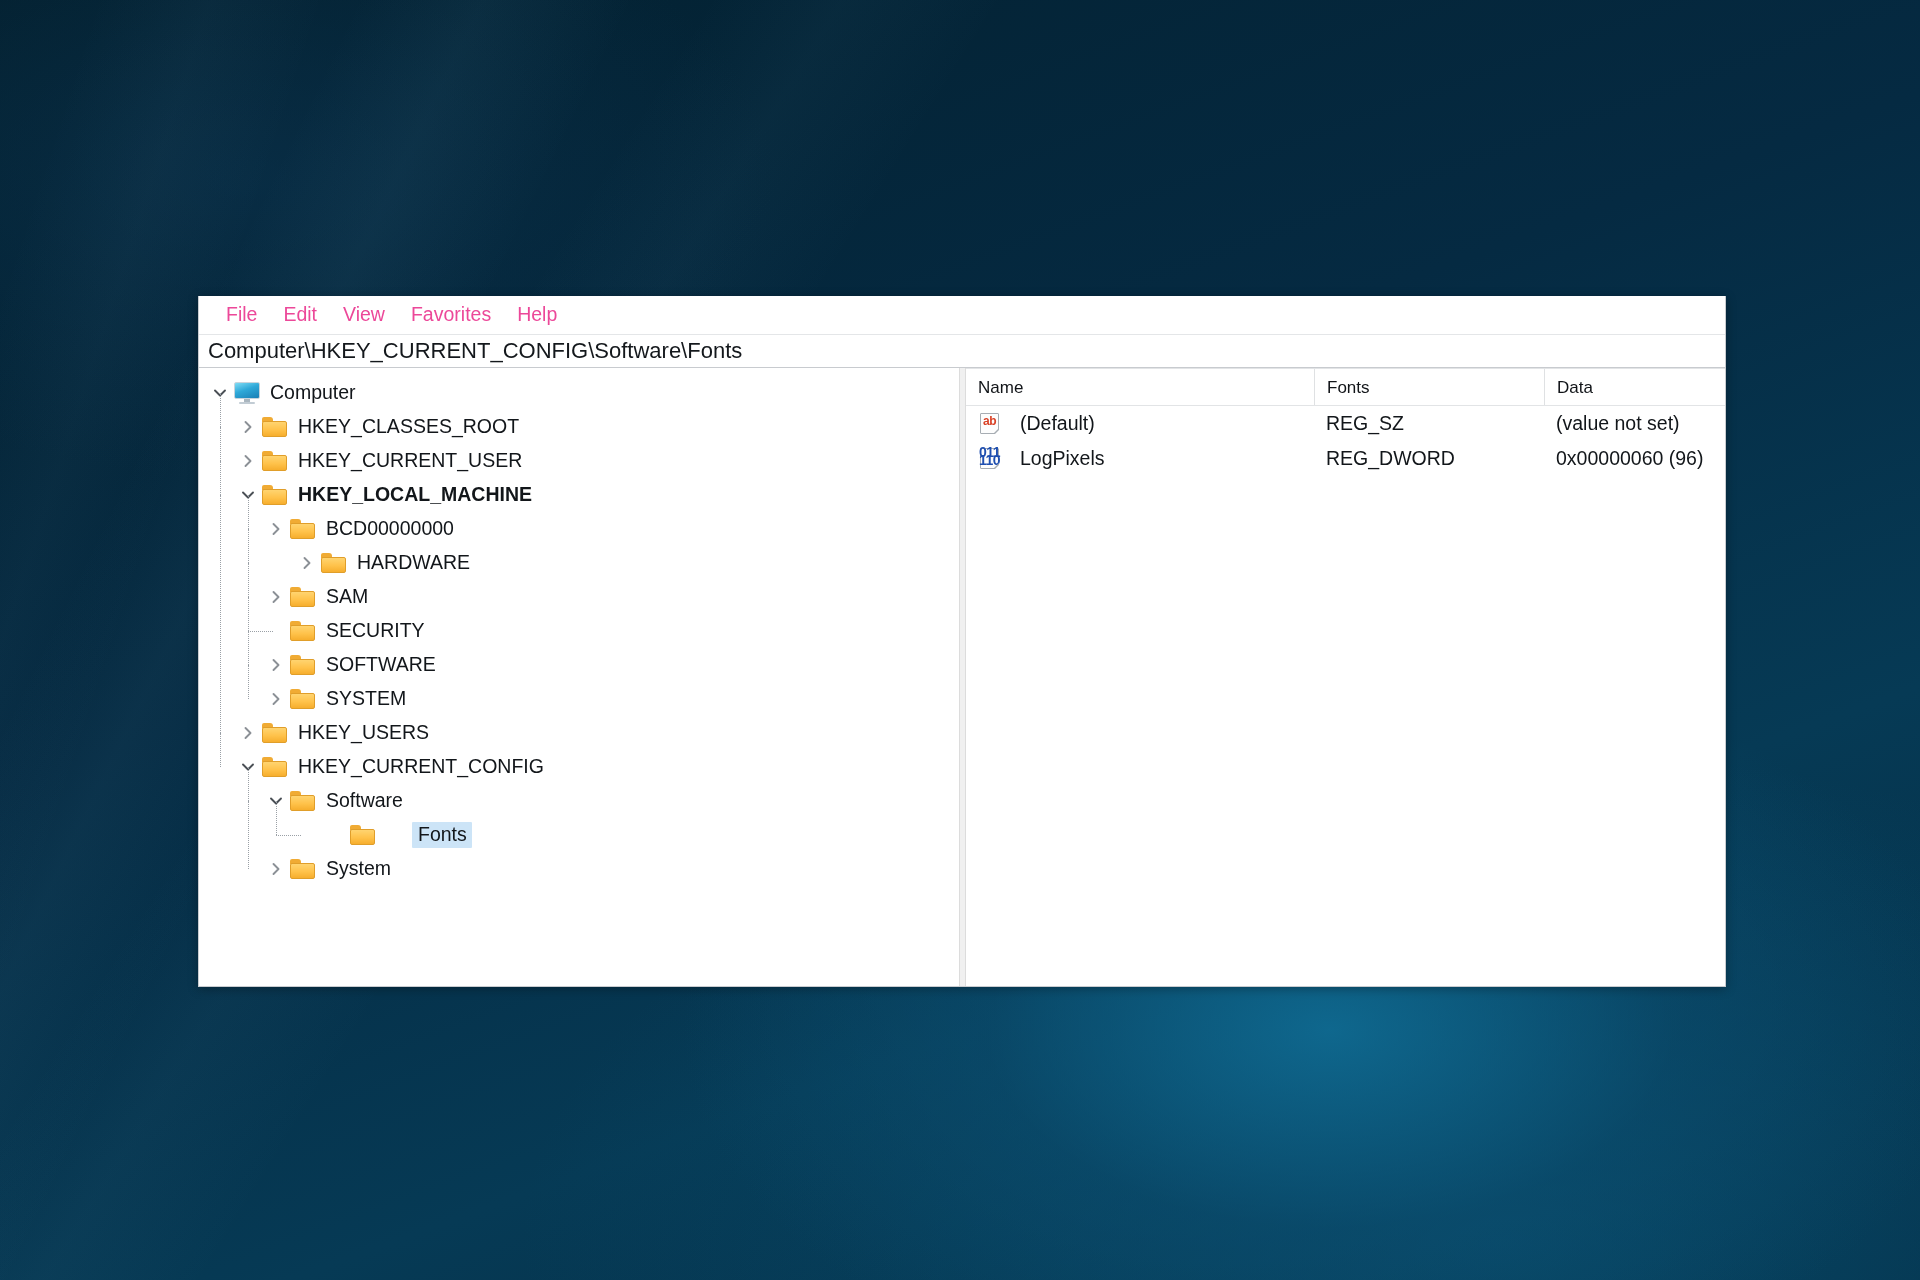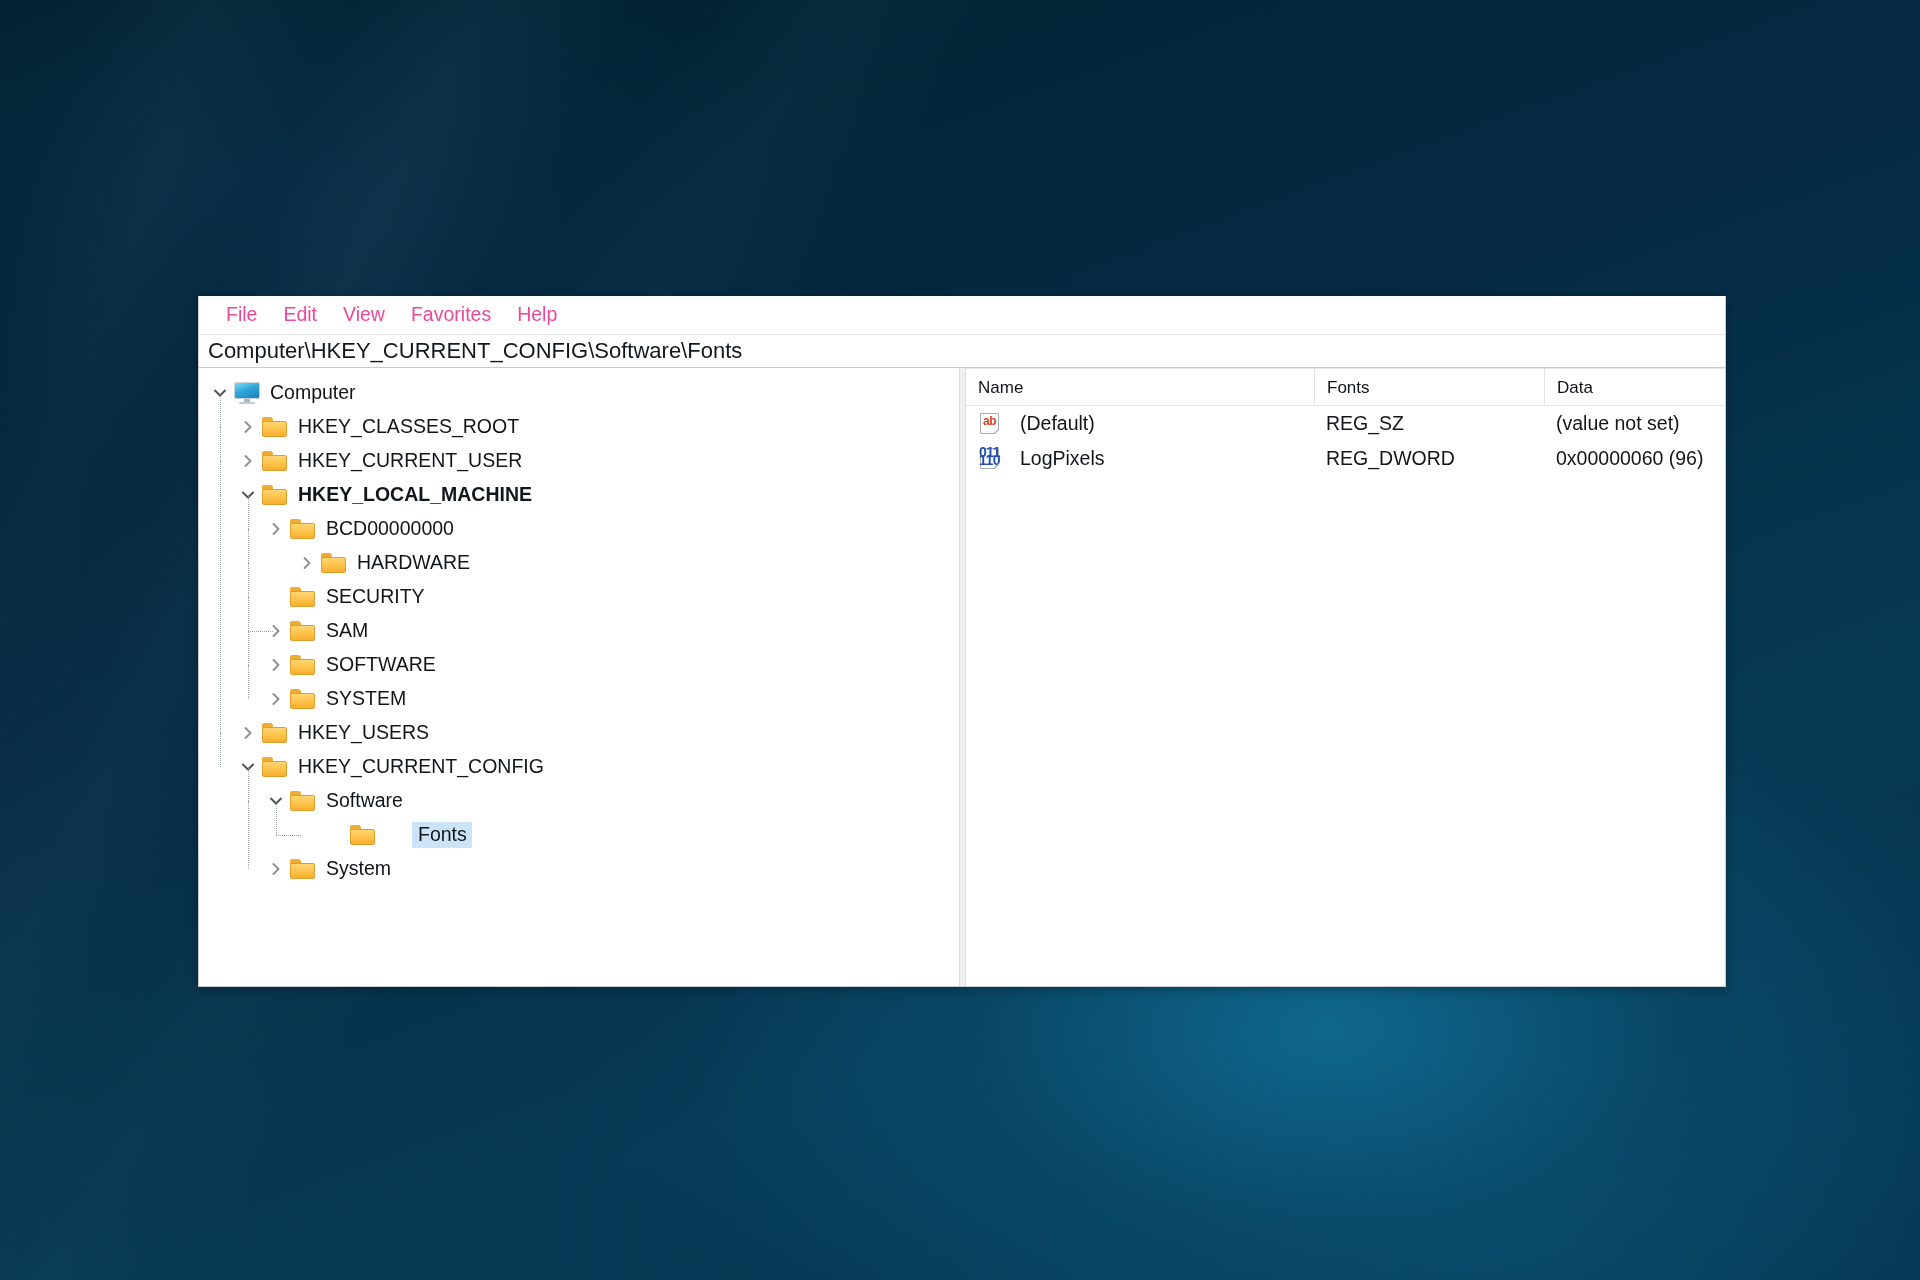--- a/index.html
+++ b/index.html
@@ -399,42 +399,42 @@
             </div>
             <div class="ico">
               <div class="folder">
                 <div class="tab"></div>
                 <div class="body"></div>
               </div>
             </div>
             <span class="tree-label">HARDWARE</span>
           </div>
           <div class="tree-row" style="padding-left: 64px;">
+            <div class="chev">
+              <svg width="14" height="14" viewBox="0 0 14 14">
+                <path d="M4.5 2 L9.5 7 L4.5 12" fill="none" stroke="#8b9096" stroke-width="1.9" stroke-linecap="round" stroke-linejoin="round"></path>
+              </svg>
+            </div>
+            <div class="ico">
+              <div class="folder">
+                <div class="tab"></div>
+                <div class="body"></div>
+              </div>
+            </div>
+            <span class="tree-label">SAM</span>
+          </div>
+          <div class="tree-row" style="padding-left: 64px;">
             <div class="chev none"></div>
             <div class="ico">
               <div class="folder">
                 <div class="tab"></div>
                 <div class="body"></div>
               </div>
             </div>
             <span class="tree-label">SECURITY</span>
-          </div>
-          <div class="tree-row" style="padding-left: 64px;">
-            <div class="chev">
-              <svg width="14" height="14" viewBox="0 0 14 14">
-                <path d="M4.5 2 L9.5 7 L4.5 12" fill="none" stroke="#8b9096" stroke-width="1.9" stroke-linecap="round" stroke-linejoin="round"></path>
-              </svg>
-            </div>
-            <div class="ico">
-              <div class="folder">
-                <div class="tab"></div>
-                <div class="body"></div>
-              </div>
-            </div>
-            <span class="tree-label">SAM</span>
           </div>
           <div class="tree-row" style="padding-left: 64px;">
             <div class="chev">
               <svg width="14" height="14" viewBox="0 0 14 14">
                 <path d="M4.5 2 L9.5 7 L4.5 12" fill="none" stroke="#8b9096" stroke-width="1.9" stroke-linecap="round" stroke-linejoin="round"></path>
               </svg>
             </div>
             <div class="ico">
               <div class="folder">
                 <div class="tab"></div>

